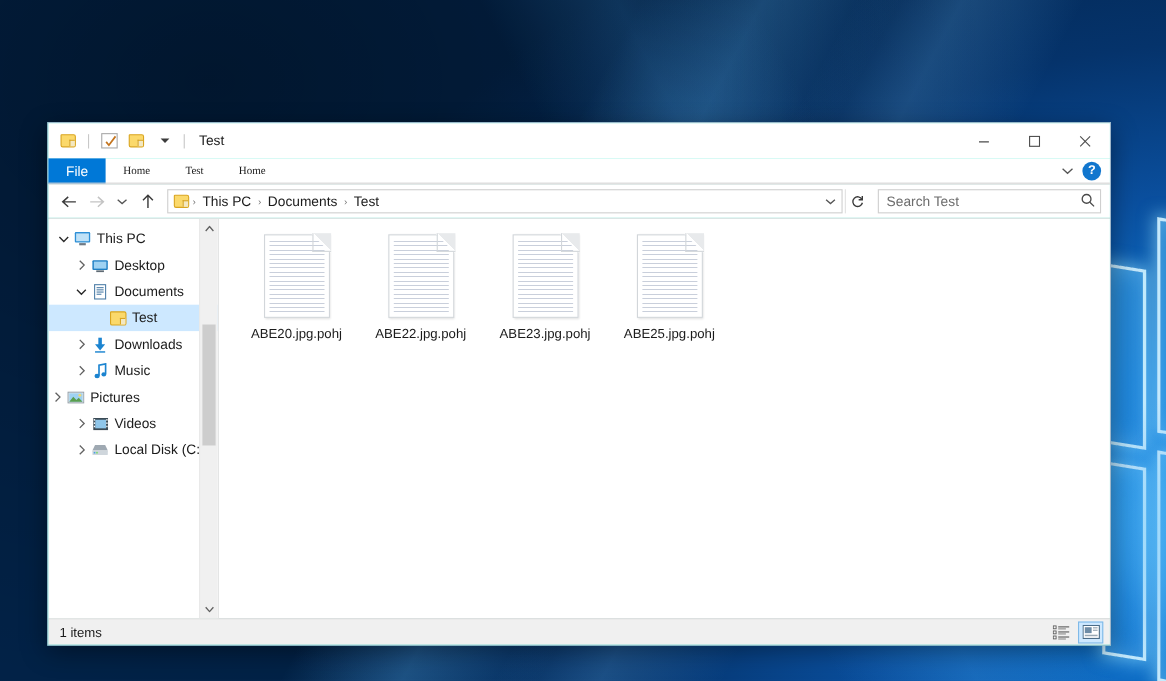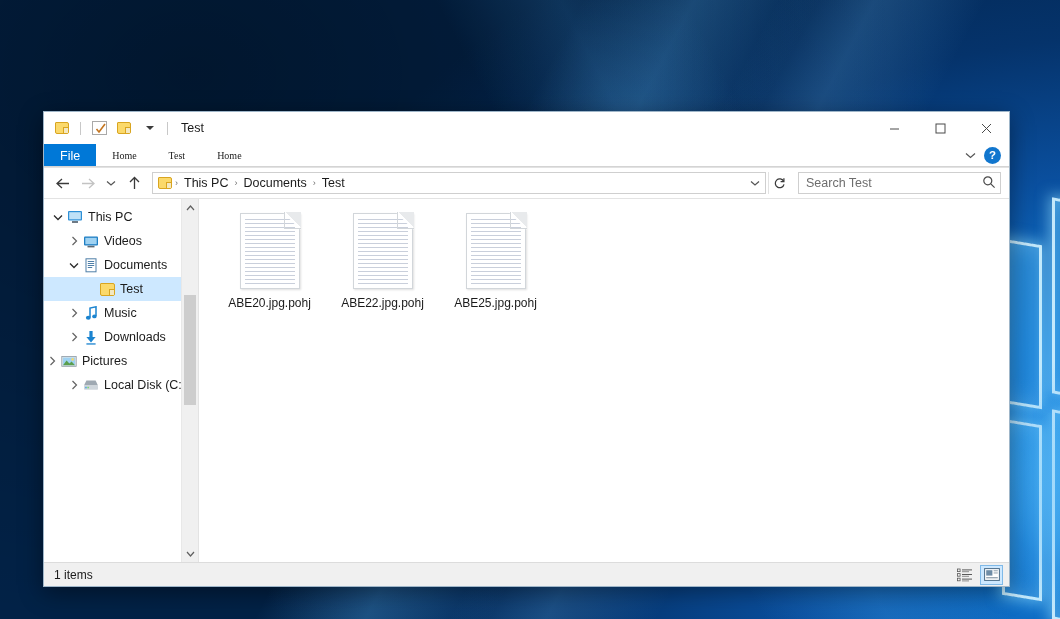--- a/index.html
+++ b/index.html
@@ -586,21 +586,21 @@
                   <path d="M1.5 1 L5.5 5 L1.5 9" stroke="#626262" stroke-width="1.2" fill="none"></path>
                 </svg>
             </span>
             <span class="tico">
               <svg width="16" height="13" viewBox="0 0 16 13">
                 <rect x="1" y="1.5" width="14" height="9" rx="1" fill="#1f7fc4"></rect>
                 <rect x="2.3" y="2.8" width="11.4" height="6.4" fill="#9fd2f2"></rect>
                 <rect x="4.5" y="10.8" width="7" height="1.6" fill="#5e6a74"></rect>
               </svg>
             </span>
-            <span class="tlabel">Videos</span>
+            <span class="tlabel">Desktop</span>
           </div>
 
           <div class="tnode" style="padding-left:22px">
             <span class="twist open">
               <svg width="10" height="7" viewBox="0 0 10 7">
                   <path d="M1 1.5 L5 5.5 L9 1.5" stroke="#2a2a2a" stroke-width="1.25" fill="none"></path>
                 </svg>
             </span>
             <span class="tico">
               <svg width="14" height="15" viewBox="0 0 14 15">
@@ -622,62 +622,82 @@
             <span class="tlabel">Test</span>
           </div>
 
           <div class="tnode" style="padding-left:22px">
             <span class="twist">
               <svg width="7" height="10" viewBox="0 0 7 10">
                   <path d="M1.5 1 L5.5 5 L1.5 9" stroke="#626262" stroke-width="1.2" fill="none"></path>
                 </svg>
             </span>
             <span class="tico">
-              <svg width="13" height="15" viewBox="0 0 13 15">
-                <path d="M5 11.5 V2 L11 0.8 V10" stroke="#1b84d0" stroke-width="1.5" fill="none"></path>
-                <ellipse cx="3.3" cy="11.8" rx="2.4" ry="2" fill="#1b84d0"></ellipse>
-                <ellipse cx="9.4" cy="10.4" rx="2.2" ry="1.9" fill="#1b84d0"></ellipse>
-              </svg>
-            </span>
-            <span class="tlabel">Music</span>
+              <svg width="14" height="15" viewBox="0 0 14 15">
+                <rect x="5.4" y="1" width="3.2" height="6.6" fill="#1b84d0"></rect>
+                <path d="M2.4 7 L11.6 7 L7 12.6 z" fill="#1b84d0"></path>
+                <rect x="2.4" y="13.3" width="9.2" height="1.3" fill="#1b84d0"></rect>
+              </svg>
+            </span>
+            <span class="tlabel">Downloads</span>
           </div>
 
           <div class="tnode" style="padding-left:22px">
             <span class="twist">
               <svg width="7" height="10" viewBox="0 0 7 10">
                   <path d="M1.5 1 L5.5 5 L1.5 9" stroke="#626262" stroke-width="1.2" fill="none"></path>
                 </svg>
             </span>
             <span class="tico">
-              <svg width="14" height="15" viewBox="0 0 14 15">
-                <rect x="5.4" y="1" width="3.2" height="6.6" fill="#1b84d0"></rect>
-                <path d="M2.4 7 L11.6 7 L7 12.6 z" fill="#1b84d0"></path>
-                <rect x="2.4" y="13.3" width="9.2" height="1.3" fill="#1b84d0"></rect>
-              </svg>
-            </span>
-            <span class="tlabel">Downloads</span>
+              <svg width="13" height="15" viewBox="0 0 13 15">
+                <path d="M5 11.5 V2 L11 0.8 V10" stroke="#1b84d0" stroke-width="1.5" fill="none"></path>
+                <ellipse cx="3.3" cy="11.8" rx="2.4" ry="2" fill="#1b84d0"></ellipse>
+                <ellipse cx="9.4" cy="10.4" rx="2.2" ry="1.9" fill="#1b84d0"></ellipse>
+              </svg>
+            </span>
+            <span class="tlabel">Music</span>
           </div>
 
           <div class="tnode" style="">
             <span class="twist">
               <svg width="7" height="10" viewBox="0 0 7 10">
                   <path d="M1.5 1 L5.5 5 L1.5 9" stroke="#626262" stroke-width="1.2" fill="none"></path>
                 </svg>
             </span>
             <span class="tico">
               <svg width="16" height="13" viewBox="0 0 16 13">
                 <rect x="0.8" y="1.5" width="14.4" height="9.8" fill="#dfe6ea" stroke="#8e9aa3" stroke-width="0.8"></rect>
                 <rect x="2" y="2.6" width="12" height="7.6" fill="#9fd2f2"></rect>
                 <path d="M2 10.2 L5.6 5.6 L8.4 8.6 L10.6 6.6 L14 10.2 z" fill="#5a9e4e"></path>
                 <circle cx="11.6" cy="4.4" r="1.3" fill="#f5d76e"></circle>
               </svg>
             </span>
             <span class="tlabel">Pictures</span>
           </div>
 
+          <div class="tnode" style="padding-left:22px">
+            <span class="twist">
+              <svg width="7" height="10" viewBox="0 0 7 10">
+                  <path d="M1.5 1 L5.5 5 L1.5 9" stroke="#626262" stroke-width="1.2" fill="none"></path>
+                </svg>
+            </span>
+            <span class="tico">
+              <svg width="15" height="13" viewBox="0 0 15 13">
+                <rect x="0.8" y="1" width="13.4" height="11" fill="#3b4a55"></rect>
+                <rect x="2.6" y="2.6" width="9.8" height="7.8" fill="#8fc6ea"></rect>
+                <rect x="1.3" y="2" width="1.2" height="1.4" fill="#fff"></rect>
+                <rect x="1.3" y="5" width="1.2" height="1.4" fill="#fff"></rect>
+                <rect x="1.3" y="8" width="1.2" height="1.4" fill="#fff"></rect>
+                <rect x="12.6" y="2" width="1.2" height="1.4" fill="#fff"></rect>
+                <rect x="12.6" y="5" width="1.2" height="1.4" fill="#fff"></rect>
+                <rect x="12.6" y="8" width="1.2" height="1.4" fill="#fff"></rect>
+              </svg>
+            </span>
+            <span class="tlabel">Videos</span>
+          </div>
 
           <div class="tnode" style="padding-left:22px">
             <span class="twist">
               <svg width="7" height="10" viewBox="0 0 7 10">
                   <path d="M1.5 1 L5.5 5 L1.5 9" stroke="#626262" stroke-width="1.2" fill="none"></path>
                 </svg>
             </span>
             <span class="tico">
               <svg width="16" height="12" viewBox="0 0 16 12">
                 <path d="M1 6.5 L3.4 1.5 L12.6 1.5 L15 6.5 z" fill="#9fa9b2"></path>
@@ -725,20 +745,30 @@
             <div class="doc-icon">
               <div class="doc-page">
                   <div class="doc-lines"></div>
                 </div>
               <div class="doc-fold-mask"></div>
               <div class="doc-fold"></div>
             </div>
             <div class="fname">ABE22.jpg.pohj</div>
           </div>
 
+          <div class="fileitem">
+            <div class="doc-icon">
+              <div class="doc-page">
+                  <div class="doc-lines"></div>
+                </div>
+              <div class="doc-fold-mask"></div>
+              <div class="doc-fold"></div>
+            </div>
+            <div class="fname">ABE23.jpg.pohj</div>
+          </div>
 
 
           <div class="fileitem">
             <div class="doc-icon">
               <div class="doc-page">
                   <div class="doc-lines"></div>
                 </div>
               <div class="doc-fold-mask"></div>
               <div class="doc-fold"></div>
             </div>

